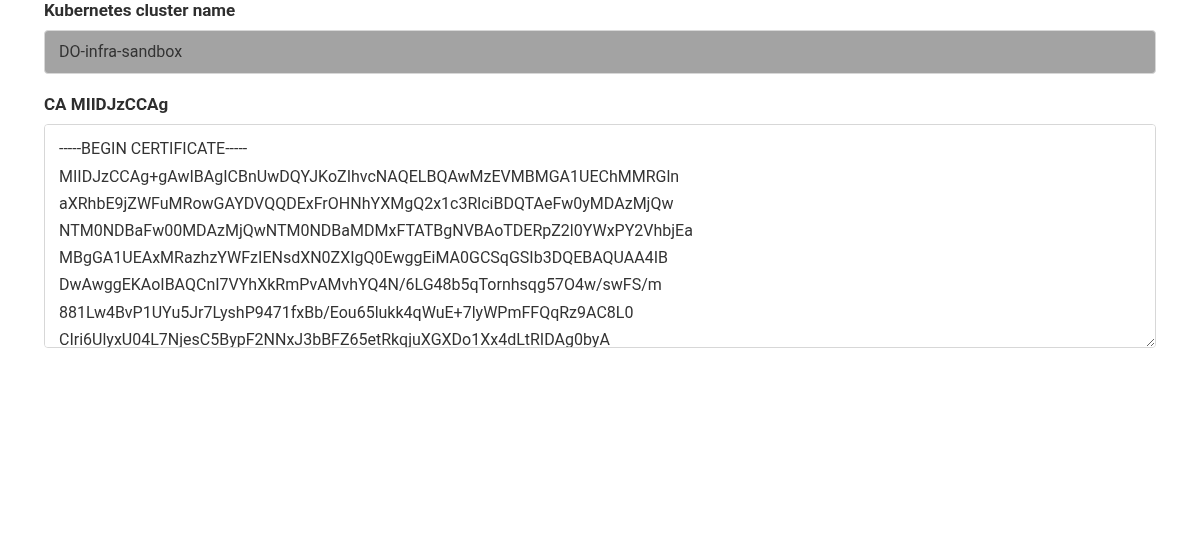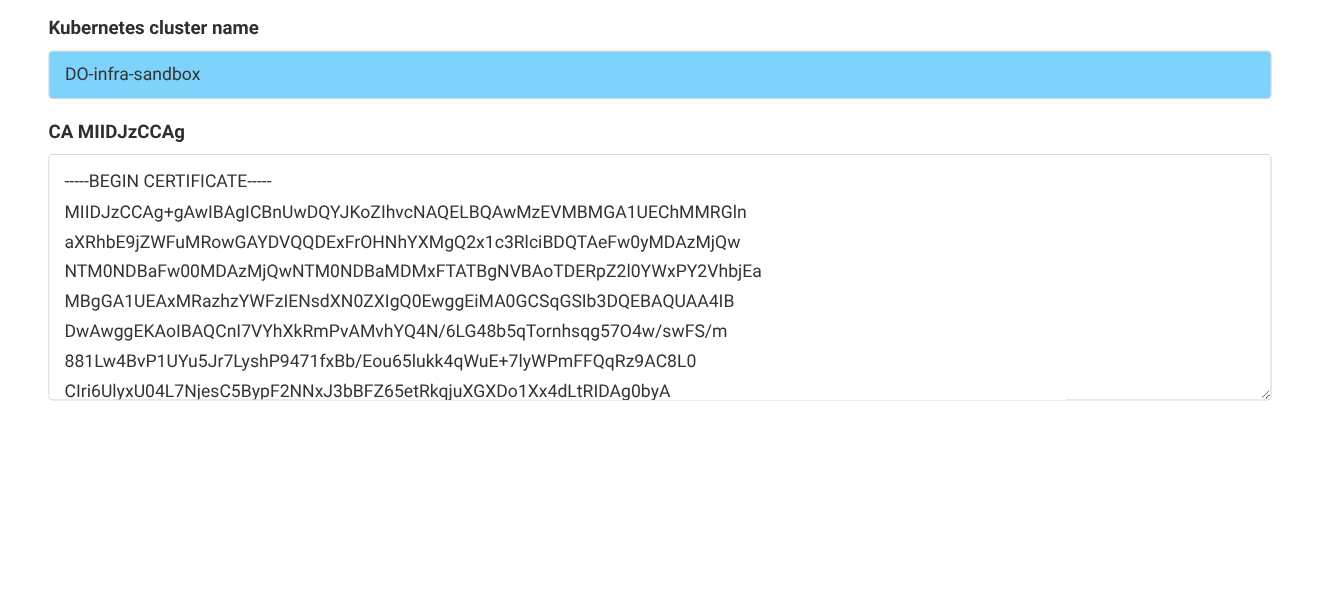--- a/index.html
+++ b/index.html
@@ -8,36 +8,35 @@
       padding: 0;
     }
     body {
       font-family: -apple-system, BlinkMacSystemFont, "Segoe UI", Roboto, "Helvetica Neue", Arial, sans-serif;
       background: #ffffff;
       padding: 0 44px;
       width: 1200px;
     }
     .form-group {
       margin-bottom: 20px;
-      margin-top: 16px;
     }
     .form-label {
       display: block;
       font-weight: 700;
       font-size: 17px;
       color: #2e2e2e;
       margin-bottom: 10px;
     }
     .form-input {
       width: 100%;
       padding: 10px 14px;
       font-size: 16px;
       font-family: inherit;
       color: #333;
-      background: #7dd3fc;
+      background: #a3a3a3;
       border: 1px solid #d7d7d7;
       border-radius: 4px;
       outline: none;
       line-height: 1.4;
     }
     .form-textarea {
       width: 100%;
       padding: 10px 14px;
       font-size: 16px;
       font-family: inherit;

